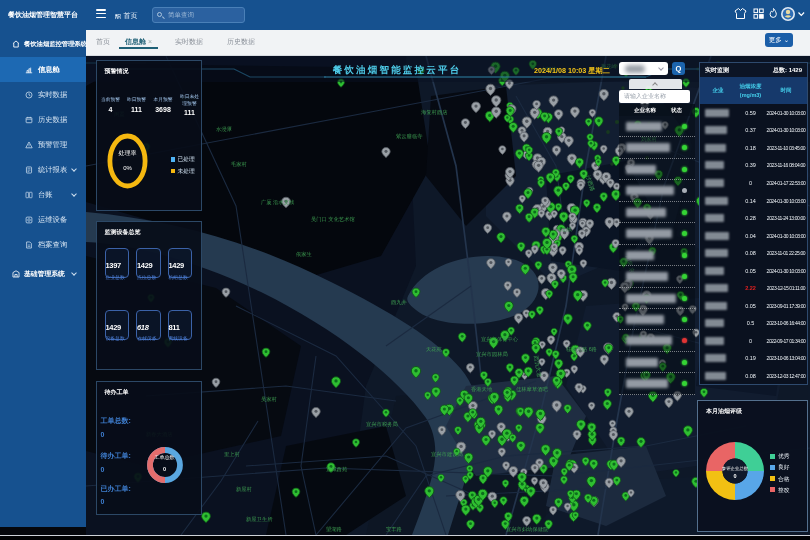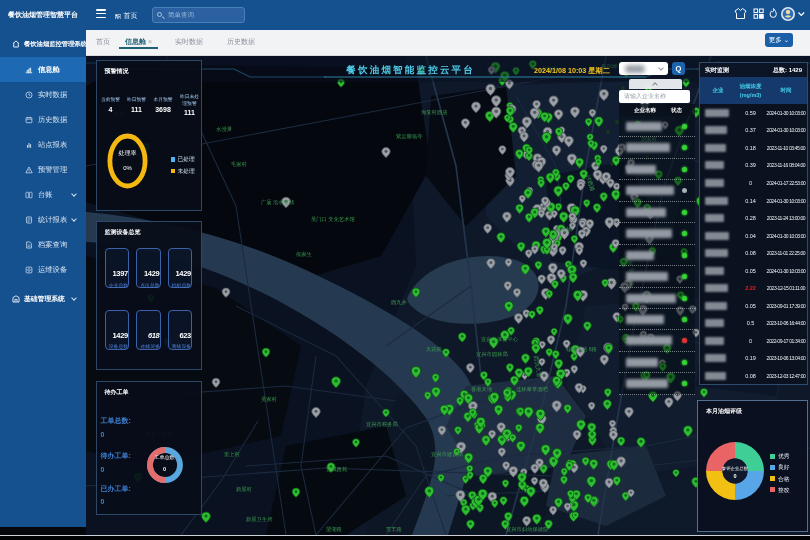--- a/index.html
+++ b/index.html
@@ -33,21 +33,21 @@
 .panel { position:absolute; background:rgba(7,13,25,0.93); border:1px solid #2c4866; }
 .ptitle { position:absolute; left:8px; top:6px; font-size:6px; font-weight:bold; color:#fff; }
 #p1 { left:9.5px; top:4px; width:106px; height:151px; }
 .stat { position:absolute; text-align:center; }
 .stat .lb { font-size:4.8px; color:#9fc2e8; line-height:6.5px; }
 .stat .num { font-size:7px; color:#fff; font-weight:bold; margin-top:2px; }
 #d1txt { position:absolute; left:7px; top:85px; width:48px; text-align:center; color:#fff; font-size:6px; line-height:15px; }
 .leg { position:absolute; font-size:5.8px; color:#cfe0f0; line-height:6px; }
 .leg i { display:inline-block; width:4.5px; height:4.5px; margin-right:2.5px; vertical-align:-0.5px; }
 #p2 { left:9.5px; top:164.5px; width:106px; height:149px; }
-.bx { position:absolute; width:24.5px; height:40px; border:1px solid #3b62a8; border-radius:4px; background:rgba(13,27,51,0.55); text-align:right; padding-top:20px; }
+.bx { position:absolute; width:24.5px; height:30px; border:1px solid #3b62a8; border-radius:4px; background:rgba(13,27,51,0.55); text-align:left; padding-top:12px; }
 .bx .n { font-size:7.5px; color:#fff; font-weight:bold; letter-spacing:-0.3px; }
 .bx .l { font-size:4.8px; color:#4f84e0; margin-top:3.5px; }
 #p3 { left:9.5px; top:325px; width:106px; height:134px; }
 .wl { position:absolute; left:4px; color:#3f7fd0; font-size:7px; font-weight:bold; }
 #rsel { position:absolute; left:533px; top:6px; width:49px; height:13px; background:#fff; border-radius:3px; }
 #rsel .sblob { position:absolute; left:6px; top:2.5px; width:20px; height:8px; background:#9aa0a8; border-radius:4px; filter:blur(2px); }
 #rsel .sarr { position:absolute; right:5px; top:4px; width:4px; height:4px; border-right:1px solid #99a; border-bottom:1px solid #99a; transform:rotate(45deg); }
 #rbtn { position:absolute; left:586px; top:6px; width:13px; height:13px; background:#1c64ad; border-radius:3px; color:#fff; font-size:7.5px; text-align:center; line-height:13px; font-weight:bold; }
 #rtab { position:absolute; left:543px; top:22.5px; width:53px; height:10px; background:rgba(238,240,243,0.95); border-radius:2px 2px 0 0; }
 #rtab .sarr { position:absolute; left:24px; top:4px; width:4px; height:4px; border-right:1.2px solid #888; border-bottom:1.2px solid #888; transform:rotate(-135deg); }
@@ -68,21 +68,21 @@
 .rtrow { display:flex; height:17.56px; align-items:center; font-size:5px; color:#eef2f6; }
 .rtrow .rb { width:36px; }
 .rtrow .rb i { display:block; width:24px; height:8px; margin-left:5px; background:#828a93; border-radius:1px; filter:blur(1.3px); }
 .rtrow .rv { width:29px; text-align:center; font-size:5.5px; }
 .rtrow .rt3 { flex:1; text-align:center; letter-spacing:-0.4px; white-space:nowrap; }
 .red { color:#e02020; font-weight:bold; }
 #rate { position:absolute; left:611px; top:344px; width:111px; height:132px; background:rgba(10,17,31,0.97); border:1px solid #54708e; }
 .rleg { position:absolute; left:72px; top:50px; font-size:5.8px; color:#e8eef4; line-height:11.3px; }
 .rleg i { display:inline-block; width:5px; height:5px; margin-right:3px; vertical-align:-0.5px; }
 #banner { position:absolute; left:0; top:0; width:724px; height:26px; }
-#btitle { position:absolute; left:233px; top:7.5px; width:156px; text-align:right; color:#4ecbe8; font-size:9.5px; font-weight:bold; letter-spacing:2.2px; white-space:nowrap; }
+#btitle { position:absolute; left:233px; top:7.5px; width:156px; text-align:center; color:#4ecbe8; font-size:9.5px; font-weight:bold; letter-spacing:2.2px; white-space:nowrap; }
 #bdate { position:absolute; left:448px; top:10px; color:#f5c518; font-size:7.2px; font-weight:bold; white-space:nowrap; }
 </style>
 </head>
 <body>
 <div id="page">
   <div id="logo">餐饮油烟管理智慧平台</div>
   <div id="topbar">
     <div class="hamb">
         <div></div>
         <div></div>
@@ -127,42 +127,39 @@
         </svg>信息舱</div>
 <div class="sitem"><svg class="micon" viewBox="0 0 10 10">
           <circle cx="5" cy="5" r="3.8" fill="none" stroke="#d6e4f2" stroke-width="1"></circle>
           <path d="M5 2.8 V5 l1.8 1.2" fill="none" stroke="#d6e4f2" stroke-width="1"></path>
         </svg>实时数据</div>
 <div class="sitem"><svg class="micon" viewBox="0 0 10 10">
           <rect x="1.4" y="2" width="7.2" height="6.4" rx="0.8" fill="none" stroke="#d6e4f2" stroke-width="1"></rect>
           <path d="M1.4 4 h7.2 M3.4 1 v2 M6.6 1 v2" stroke="#d6e4f2" stroke-width="0.9"></path>
         </svg>历史数据</div>
 <div class="sitem"><svg class="micon" viewBox="0 0 10 10">
-          <path d="M1.5 8.5 h7 M2.5 8.5 v-3.5 h1.3 v3.5 M4.4 8.5 v-6 h1.3 v6 M6.3 8.5 v-4.5 h1.3 v4.5" fill="#d6e4f2"></path>
-        </svg>站点报表</div>
-<div class="sitem"><svg class="micon" viewBox="0 0 10 10">
           <path d="M5 1.2 9 8.5 H1 Z" fill="none" stroke="#d6e4f2" stroke-width="1"></path>
           <path d="M5 3.8 v2.2 M5 7 v0.8" stroke="#d6e4f2" stroke-width="1"></path>
         </svg>预警管理</div>
+<div class="sitem"><svg class="micon" viewBox="0 0 10 10">
+          <rect x="1.8" y="1.2" width="6.4" height="7.6" rx="0.8" fill="none" stroke="#d6e4f2" stroke-width="1"></rect>
+          <path d="M3.2 3.4 h3.6 M3.2 5.2 h3.6 M3.2 7 h2.2" stroke="#d6e4f2" stroke-width="0.8"></path>
+        </svg>统计报表<span class="chev"></span></div>
 <div class="sitem"><svg class="micon" viewBox="0 0 10 10">
           <rect x="1.2" y="1.6" width="3.4" height="6.8" rx="0.5" fill="none" stroke="#d6e4f2" stroke-width="0.9"></rect>
           <rect x="5.4" y="1.6" width="3.4" height="6.8" rx="0.5" fill="none" stroke="#d6e4f2" stroke-width="0.9"></rect>
         </svg>台账<span class="chev"></span></div>
 <div class="sitem"><svg class="micon" viewBox="0 0 10 10">
-          <rect x="1.8" y="1.2" width="6.4" height="7.6" rx="0.8" fill="none" stroke="#d6e4f2" stroke-width="1"></rect>
-          <path d="M3.2 3.4 h3.6 M3.2 5.2 h3.6 M3.2 7 h2.2" stroke="#d6e4f2" stroke-width="0.8"></path>
-        </svg>统计报表<span class="chev"></span></div>
+          <rect x="1.4" y="1.4" width="7.2" height="7.2" rx="1.2" fill="none" stroke="#d6e4f2" stroke-width="1"></rect>
+          <circle cx="5" cy="5" r="1.6" fill="none" stroke="#d6e4f2" stroke-width="0.9"></circle>
+        </svg>运维设备</div>
 <div class="sitem"><svg class="micon" viewBox="0 0 10 10">
           <path d="M2 1.2 h4 l2 2 v5.6 h-6 z" fill="none" stroke="#d6e4f2" stroke-width="1"></path>
           <path d="M3.4 5 h3.2 M3.4 6.8 h3.2" stroke="#d6e4f2" stroke-width="0.8"></path>
         </svg>档案查询</div>
-<div class="sitem"><svg class="micon" viewBox="0 0 10 10">
-          <rect x="1.4" y="1.4" width="7.2" height="7.2" rx="1.2" fill="none" stroke="#d6e4f2" stroke-width="1"></rect>
-          <circle cx="5" cy="5" r="1.6" fill="none" stroke="#d6e4f2" stroke-width="0.9"></circle>
-        </svg>运维设备</div>
 <div class="sgroup" style="margin-top:3px;font-size:6.8px;"><svg class="gicon" viewBox="0 0 10 10">
           <path d="M5 1 8.8 3.2 v5.6 H1.2 V3.2 Z M3.6 8.8 V5.6 h2.8 v3.2" fill="none" stroke="#fff" stroke-width="1"></path>
         </svg>基础管理系统<span class="chev"></span></div>
   </div>
   <div id="content">
     <svg id="map" width="724" height="479">
 <rect width="724" height="479" fill="#0a1120"></rect>
 <polygon points="320,0 724,0 724,479 260,479 280,330 330,210" fill="#0e1828"></polygon>
 <polygon points="400,30 560,24 610,90 585,180 470,230 400,160" fill="#121e31"></polygon>
 <polygon points="590,30 700,40 724,120 660,220 590,180 606,90" fill="#101a2c"></polygon>
@@ -748,21 +745,21 @@
         </div>
       <div class="bx" style="left:8px; top:88px;">
           <div class="n">1429</div>
           <div class="l">设备总数</div>
         </div>
       <div class="bx" style="left:39.5px; top:88px;font-style:italic;">
           <div class="n">618</div>
           <div class="l">在线设备</div>
         </div>
       <div class="bx" style="left:71px; top:88px;">
-          <div class="n">623</div>
+          <div class="n">811</div>
           <div class="l">离线设备</div>
         </div>
     </div>
 
     <div class="panel" id="p3">
       <div class="ptitle">待办工单</div>
       <div class="wl" style="top:34px;">工单总数:</div>
       <div class="wl" style="top:49px;">0</div>
       <div class="wl" style="top:69px;">待办工单:</div>
       <div class="wl" style="top:84px;">0</div>

